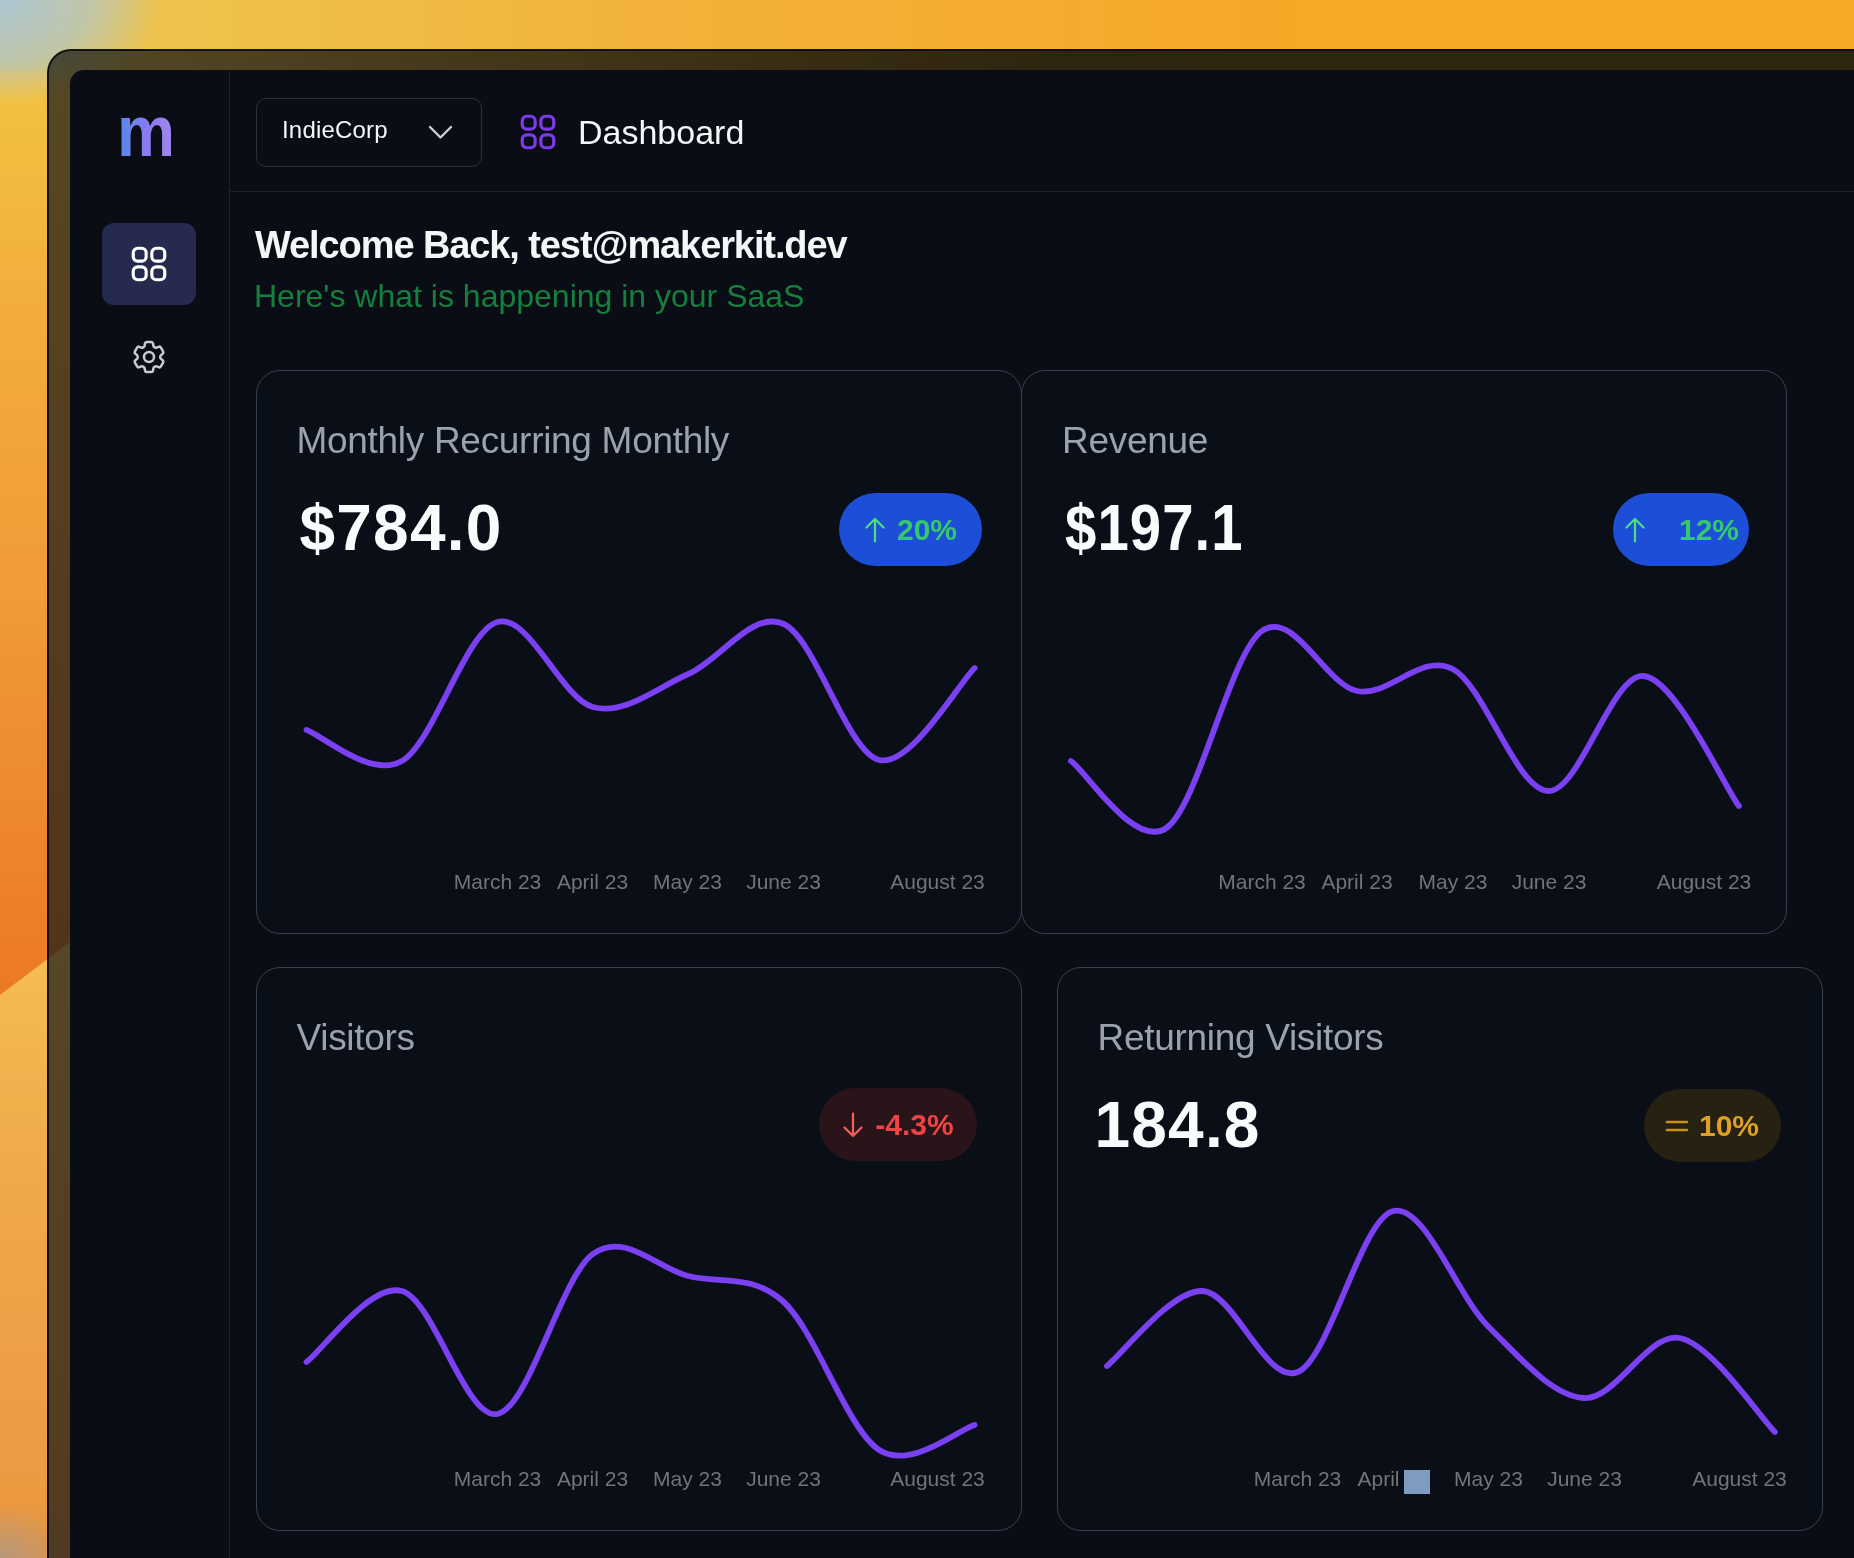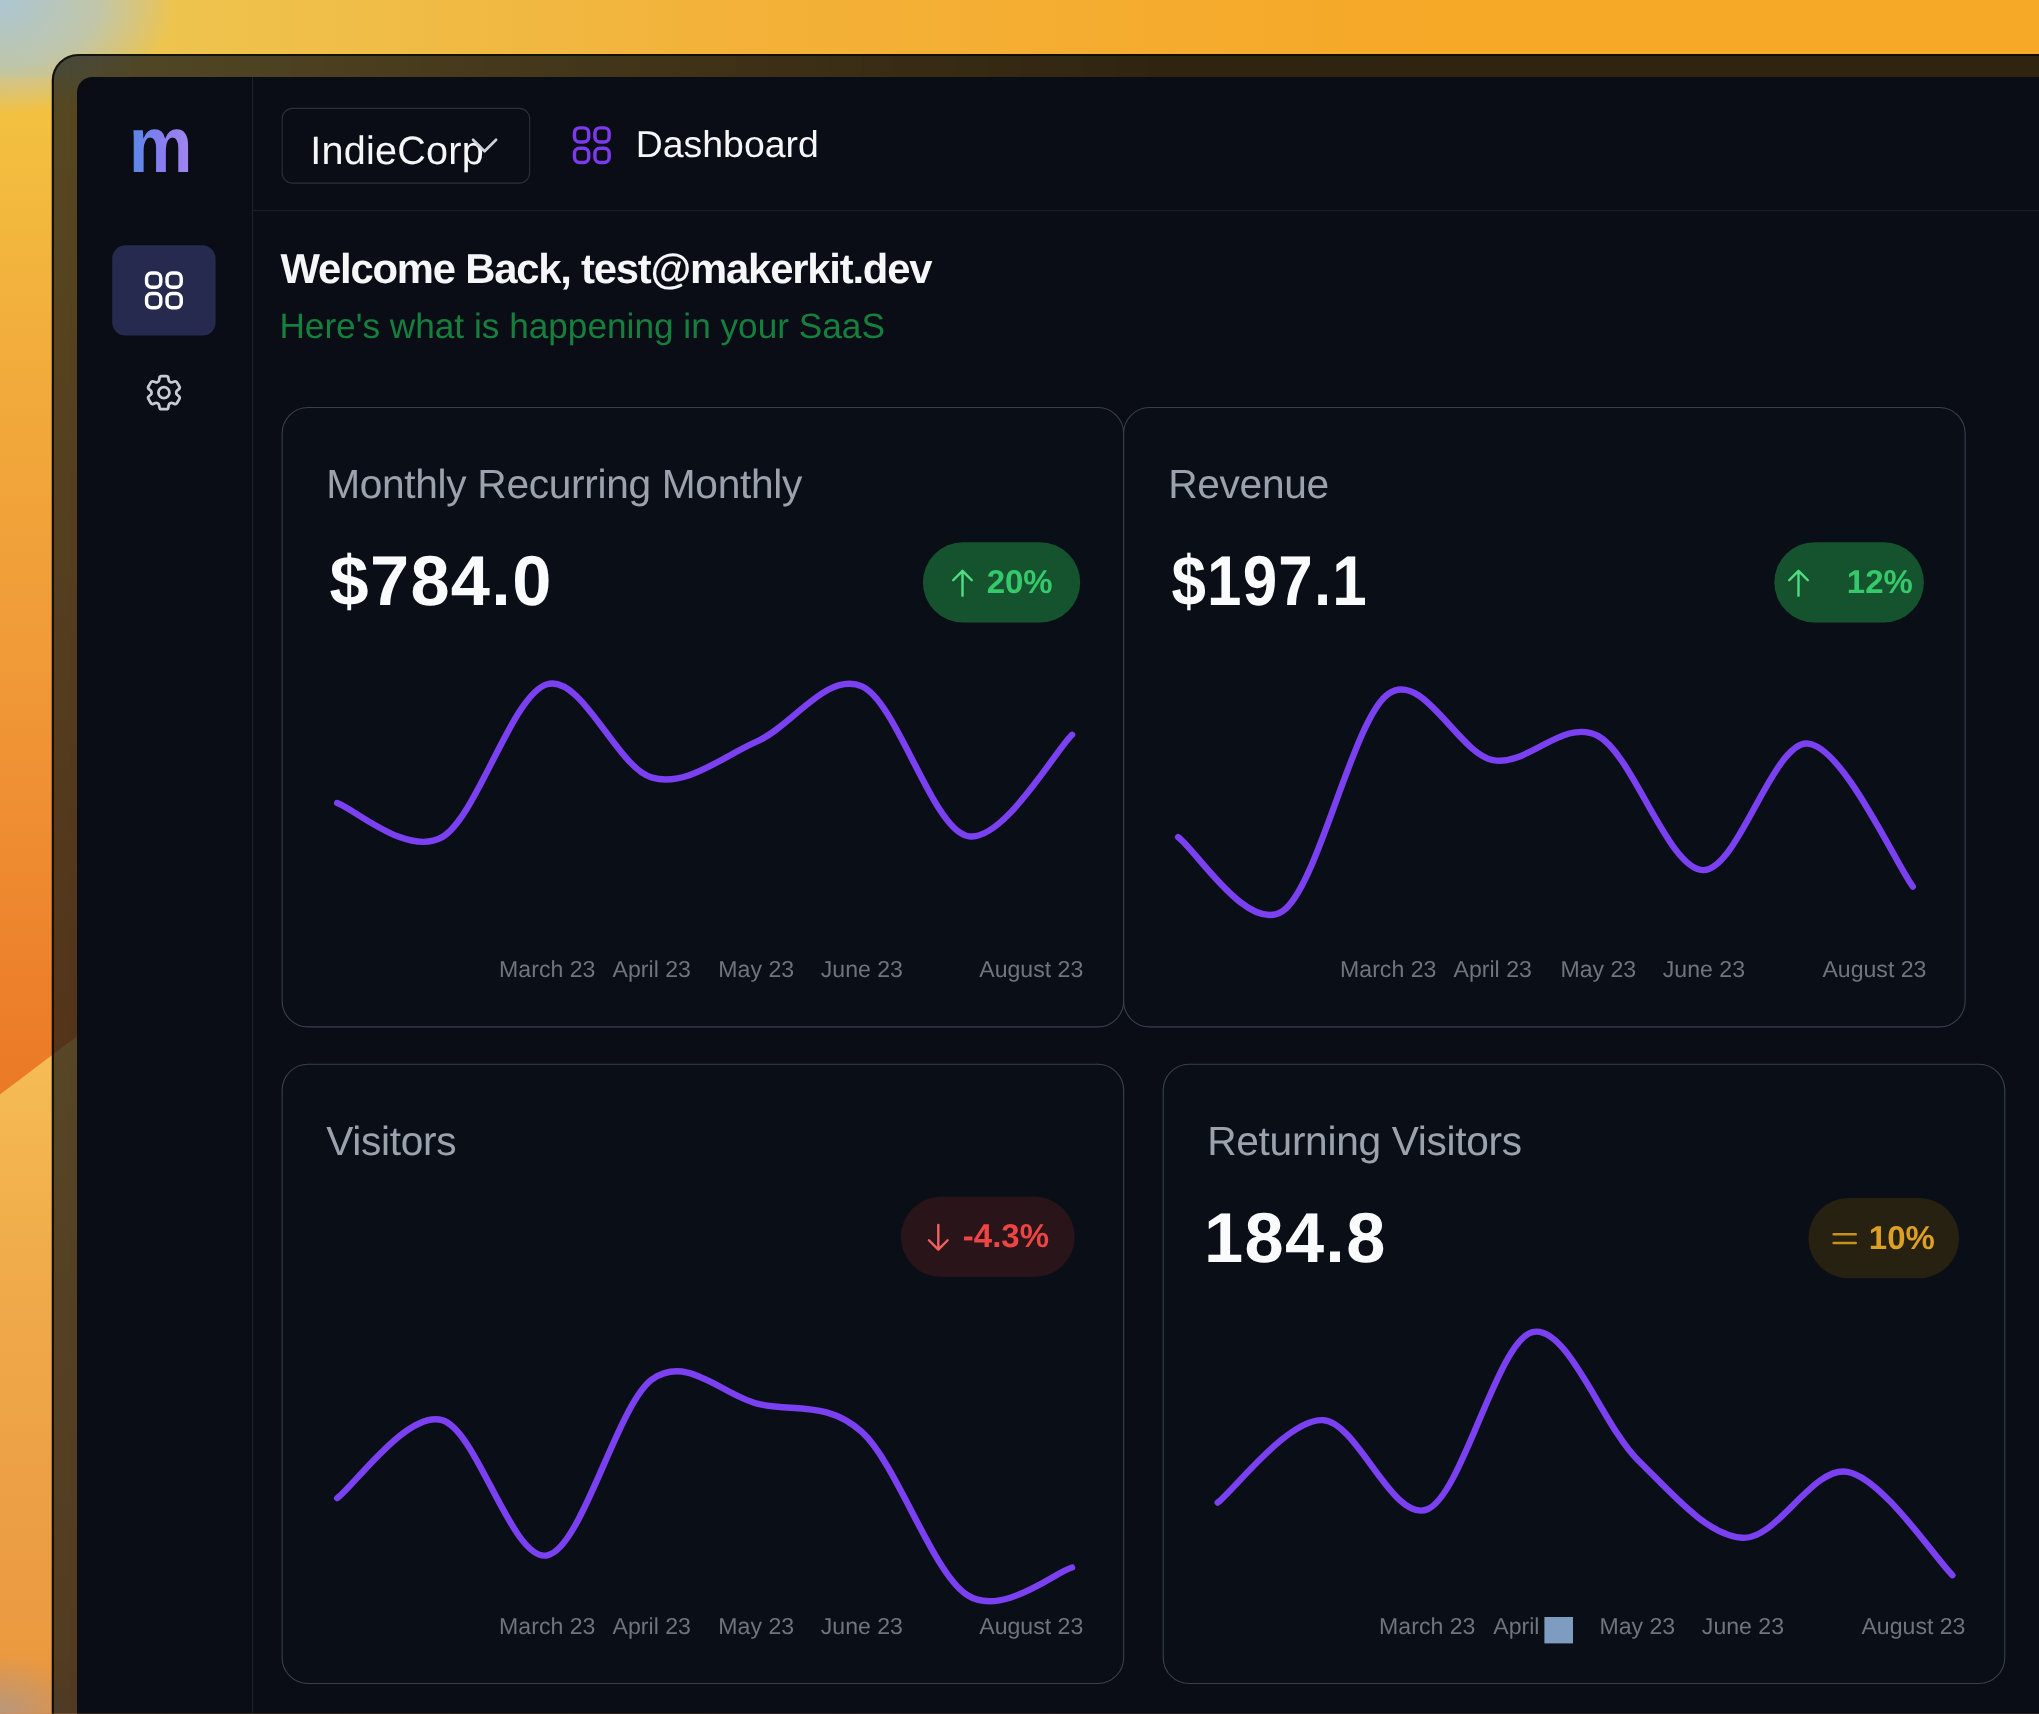--- a/index.html
+++ b/index.html
@@ -24,40 +24,40 @@
   
   .sidebar { position:absolute; left:0; top:0; width:160px; height:1488px; border-right:1px solid #1d212b; }
   .logo { position:absolute; left:47px; top:40px; }
   .navbtn { position:absolute; left:32px; top:153px; width:94px; height:82px; border-radius:12px; background:#272a4f; }
   .navbtn svg { position:absolute; left:29px; top:23px; }
   .gear { position:absolute; left:59px; top:267px; }
 
   
   .topbar { position:absolute; left:160px; top:0; width:1624px; height:122px; border-bottom:1px solid #1d212b; }
   .orgbtn { position:absolute; left:26px; top:28px; width:226px; height:69px; border:1.5px solid #2b303b; border-radius:10px; }
-  .orgbtn .t { position:absolute; left:25px; top:17px; font-size:36px; font-weight:500; color:#f4f6f8; letter-spacing:0.2px; }
+  .orgbtn .t { position:absolute; left:25px; top:17px; font-size:24px; font-weight:500; color:#f4f6f8; letter-spacing:0.2px; }
   .orgbtn svg.chev { position:absolute; left:171px; top:26px; }
   .dashicon { position:absolute; left:290px; top:44px; }
   .dashlbl { position:absolute; left:348px; top:43px; font-size:34px; font-weight:500; color:#f4f6f8; }
 
   
   .h1 { position:absolute; left:185px; top:154px; font-size:38px; font-weight:700; color:#f5f6f8; letter-spacing:-1.1px; }
   .sub { position:absolute; left:184px; top:208px; font-size:32px; font-weight:400; color:#15803d; }
 
   .card { position:absolute; width:766px; height:564px; border:1.5px solid #38404e; border-radius:24px; background:#0a0e17; }
   .c1 { left:185.5px; top:300px; }
   .c2 { left:951px; top:300px;text-align:right; }
   .c3 { left:185.5px; top:897px; }
   .c4 { left:986.5px; top:897px; }
   .card .title { position:absolute; left:40px; top:49px; font-size:37px; color:#9ba2ae; font-weight:400; letter-spacing:-0.3px; }
   .card .num { position:absolute; left:43px; top:120px; font-size:64px; font-weight:700; color:#fafbfc; letter-spacing:1.2px; }
   .card svg.chart { position:absolute; left:0; top:0; }
   .pill { position:absolute; height:73px; border-radius:40px; display:flex; align-items:center; justify-content:center; gap:10px; }
   .pill .pt { font-size:30px; font-weight:700; }
-  .pill-green { background:#14532d; }
+  .pill-green { background:#1d4ed8; }
   .pill-green .pt { color:#36c96c; }
   .pill-red { background:#291519; }
   .pill-red .pt { color:#ee4444; }
   .pill-yellow { background:#272112; }
   .pill-yellow .pt { color:#dd9f24; }
   .xlabels { position:absolute; left:0; top:499px; width:766px; height:30px; }
   .xl { position:absolute; transform:translateX(-50%); font-size:21px; color:#70747d; white-space:nowrap; }
   .selsq { position:absolute; width:26px; height:24px; background:#7e9cc0; }
 </style>
 </head>

